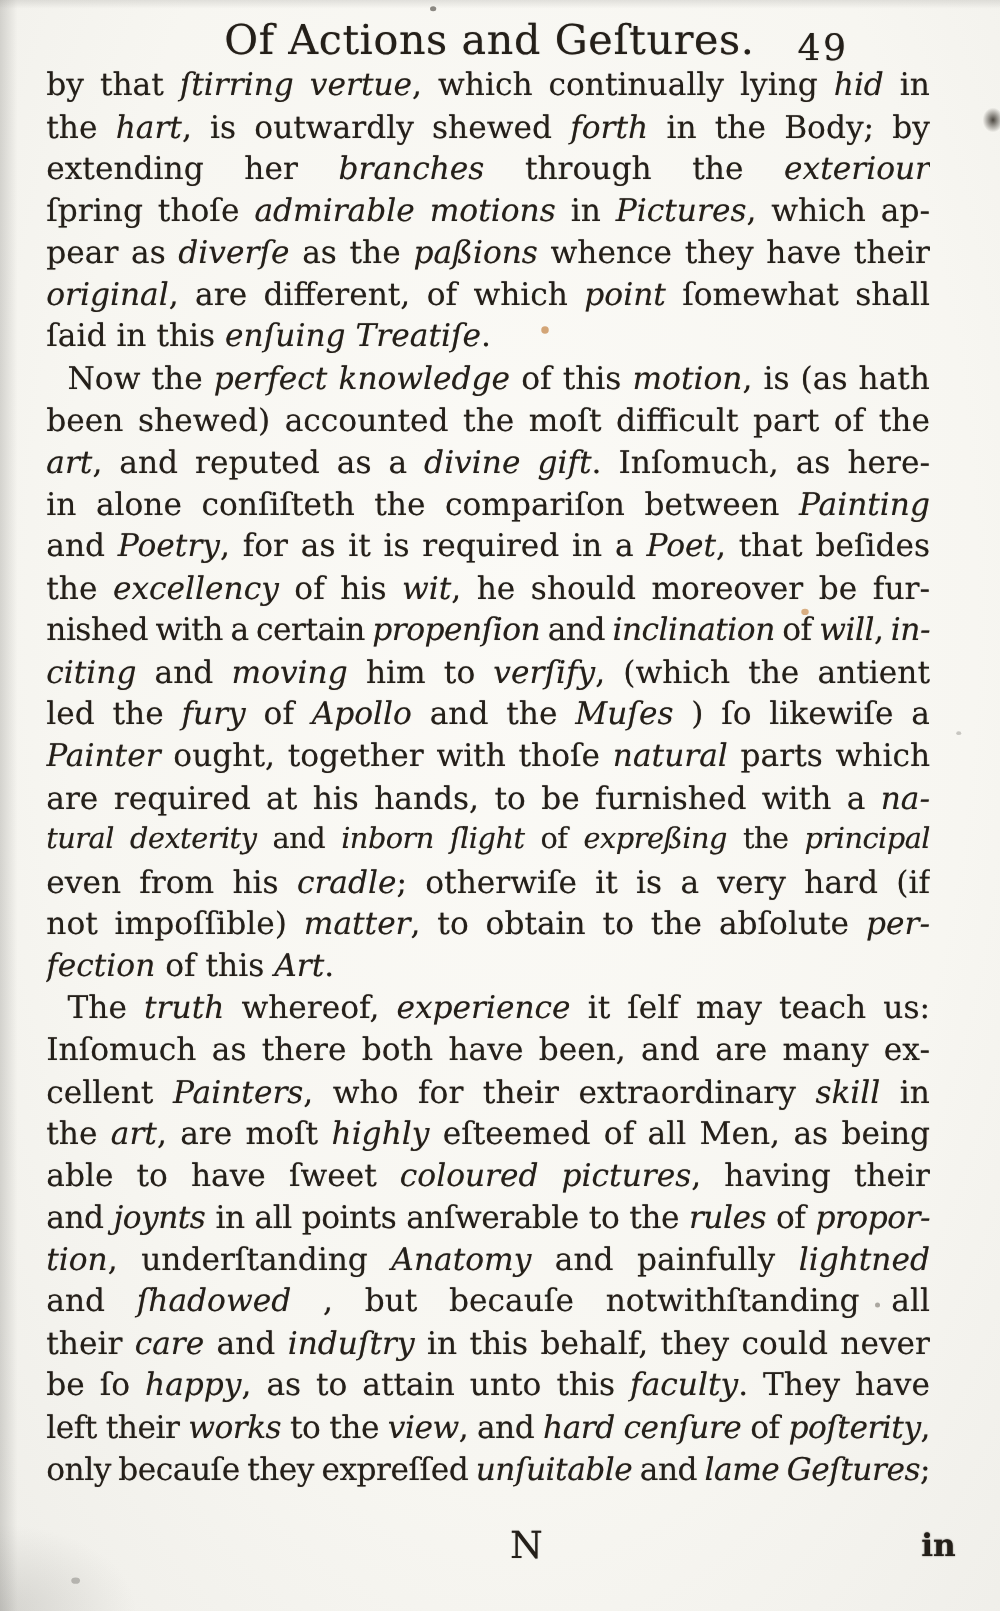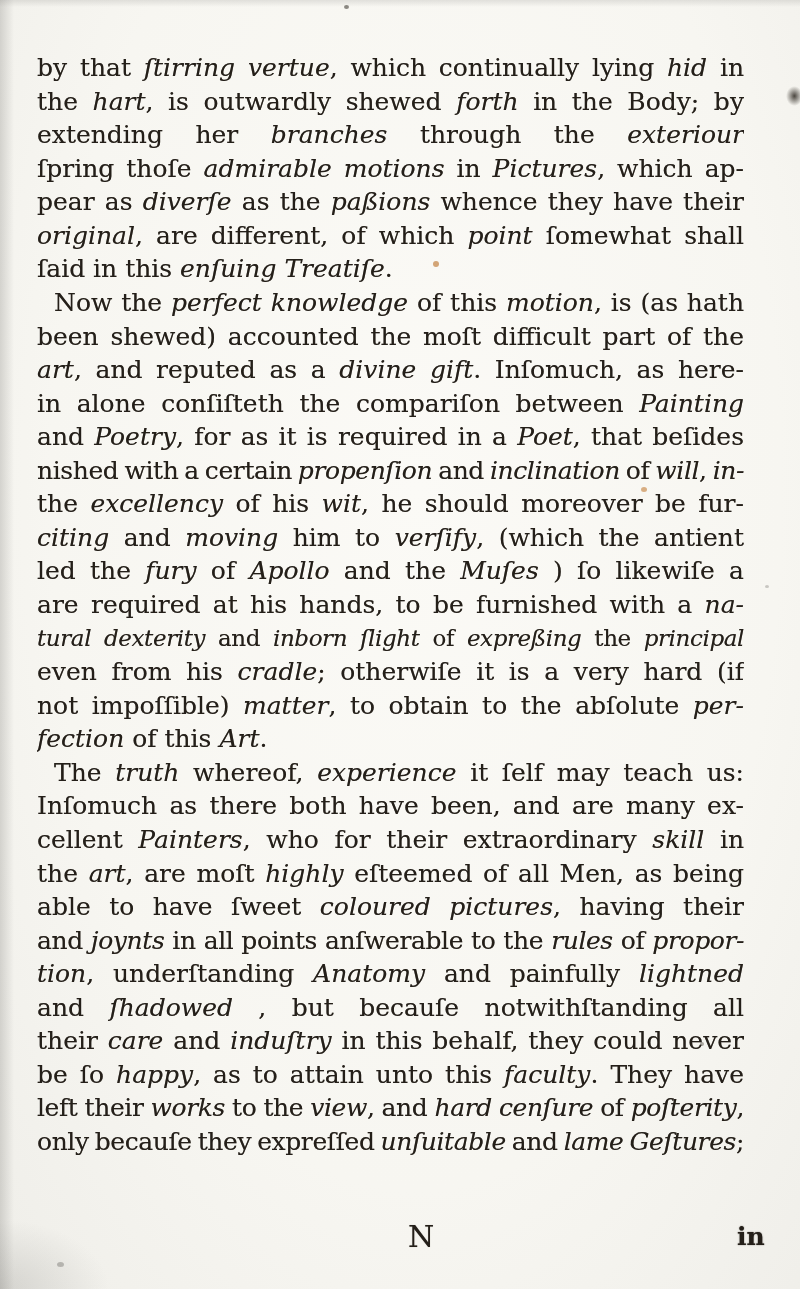--- a/index.html
+++ b/index.html
@@ -76,38 +76,43 @@
   <div class="edge-top"></div>
   <div class="edge-corner"></div>
   <div class="blot-right"></div>
   <div class="speck speck-1"></div>
   <div class="speck speck-2"></div>
   <div class="speck speck-3"></div>
   <div class="speck speck-4"></div>
   <div class="speck speck-5"></div>
   <div class="speck speck-6"></div>
 
+  <div class="header">
+    <div class="title">Of Actions and Geſtures.</div>
+    <div class="pagenum">49</div>
+  </div>
 
   <div class="text">
       <div class="line"><span class="ro">by that </span><span class="it">ſtirring vertue</span><span class="ro">, which continually lying </span><span class="it">hid</span><span class="ro"> in</span></div>
       <div class="line"><span class="ro">the </span><span class="it">hart</span><span class="ro">, is outwardly shewed </span><span class="it">forth</span><span class="ro"> in the Body; by</span></div>
       <div class="line"><span class="ro">extending her </span><span class="it">branches</span><span class="ro"> through the </span><span class="it">exteriour Members</span></div>
       <div class="line"><span class="ro">ſpring thoſe </span><span class="it">admirable motions</span><span class="ro"> in </span><span class="it">Pictures</span><span class="ro">, which ap-</span></div>
       <div class="line"><span class="ro">pear as </span><span class="it">diverſe</span><span class="ro"> as the </span><span class="it">paßions</span><span class="ro"> whence they have their</span></div>
       <div class="line"><span class="it">original</span><span class="ro">, are different, of which </span><span class="it">point</span><span class="ro"> ſomewhat shall be</span></div>
       <div class="line no-just"><span class="ro">ſaid in this </span><span class="it">enſuing Treatiſe</span><span class="ro">.</span></div>
       <div class="line indent"><span class="ro">Now the </span><span class="it">perfect knowledge</span><span class="ro"> of this </span><span class="it">motion</span><span class="ro">, is (as hath</span></div>
       <div class="line"><span class="ro">been shewed) accounted the moſt difficult part of the</span></div>
       <div class="line"><span class="it">art</span><span class="ro">, and reputed as a </span><span class="it">divine gift</span><span class="ro">. Inſomuch, as here-</span></div>
       <div class="line"><span class="ro">in alone conſiſteth the compariſon between </span><span class="it">Painting</span></div>
       <div class="line"><span class="ro">and </span><span class="it">Poetry</span><span class="ro">, for as it is required in a </span><span class="it">Poet</span><span class="ro">, that beſides</span></div>
+      <div class="line"><span class="ro">the </span><span class="it">excellency</span><span class="ro"> of his </span><span class="it">wit</span><span class="ro">, he should moreover be fur-</span></div>
       <div class="line compact"><span class="ro">nished with a certain </span><span class="it">propenſion</span><span class="ro"> and </span><span class="it">inclination</span><span class="ro"> of </span><span class="it">will</span><span class="ro">, </span><span class="it">in-</span></div>
-      <div class="line"><span class="ro">the </span><span class="it">excellency</span><span class="ro"> of his </span><span class="it">wit</span><span class="ro">, he should moreover be fur-</span></div>
       <div class="line"><span class="it">citing</span><span class="ro"> and </span><span class="it">moving</span><span class="ro"> him to </span><span class="it">verſify</span><span class="ro">, (which the antient cal-</span></div>
       <div class="line"><span class="ro">led the </span><span class="it">fury</span><span class="ro"> of </span><span class="it">Apollo</span><span class="ro"> and the </span><span class="it">Muſes</span><span class="ro"> ) ſo likewiſe a</span></div>
+      <div class="line"><span class="it">Painter</span><span class="ro"> ought, together with thoſe </span><span class="it">natural</span><span class="ro"> parts which</span></div>
       <div class="line"><span class="ro">are required at his hands, to be furnished with a </span><span class="it">na-</span></div>
       <div class="line small"><span class="it">tural dexterity</span><span class="ro"> and </span><span class="it">inborn ſlight</span><span class="ro"> of </span><span class="it">expreßing</span><span class="ro"> the </span><span class="it">principal motions</span></div>
       <div class="line"><span class="ro">even from his </span><span class="it">cradle</span><span class="ro">; otherwiſe it is a very hard (if</span></div>
       <div class="line"><span class="ro">not impoſſible) </span><span class="it">matter</span><span class="ro">, to obtain to the abſolute </span><span class="it">per-</span></div>
       <div class="line no-just"><span class="it">fection</span><span class="ro"> of this </span><span class="it">Art</span><span class="ro">.</span></div>
       <div class="line indent"><span class="ro">The </span><span class="it">truth</span><span class="ro"> whereof, </span><span class="it">experience</span><span class="ro"> it ſelf may teach us:</span></div>
       <div class="line"><span class="ro">Inſomuch as there both have been, and are many ex-</span></div>
       <div class="line"><span class="ro">cellent </span><span class="it">Painters</span><span class="ro">, who for their extraordinary </span><span class="it">skill</span><span class="ro"> in</span></div>
       <div class="line"><span class="ro">the </span><span class="it">art</span><span class="ro">, are moſt </span><span class="it">highly</span><span class="ro"> eſteemed of all Men, as being</span></div>
       <div class="line"><span class="ro">able to have ſweet </span><span class="it">coloured pictures</span><span class="ro">, having their </span></div>

